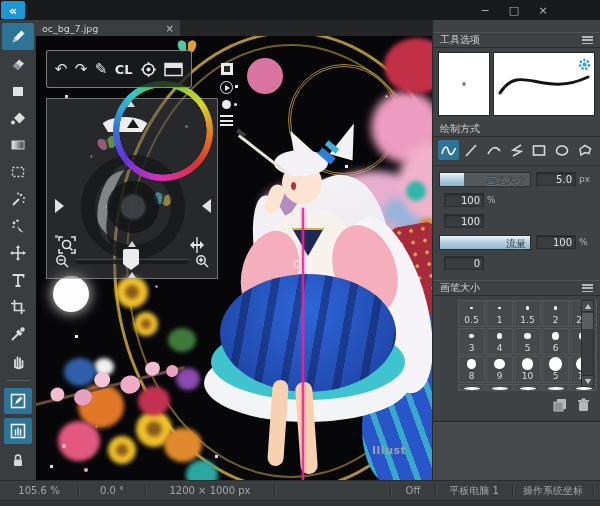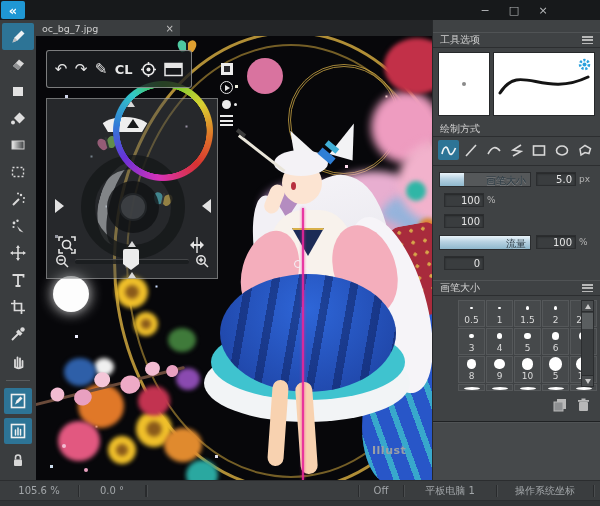--- a/index.html
+++ b/index.html
@@ -706,25 +706,26 @@
 
   <div class="rp-empty"></div>
 </div>
 
 <div class="statusbar">
   <div class="st-row">
     <span class="st-item" style="width:78px">105.6 %</span>
     <span class="sep"></span>
     <span class="st-item" style="width:66px">0.0 °</span>
     <span class="sep"></span>
+    <span class="st-item" style="width:128px">1200 × 1000 px</span>
     <span class="sep"></span>
     <span style="flex:1"></span>
     <span class="sep"></span>
     <span class="st-item" style="width:44px">Off</span>
     <span class="sep"></span>
-    <span class="st-item" style="width:92px">平板电脑 1</span>
+    <span class="st-item" style="width:76px">平板电脑 1</span>
     <span class="sep"></span>
-    <span class="st-item" style="width:96px">操作系统坐标</span>
+    <span class="st-item" style="width:80px">操作系统坐标</span>
     <span class="sep"></span>
     <span style="width:6px"></span>
   </div>
   <div class="st-bottom"></div>
 </div>
 
 </body></html>

